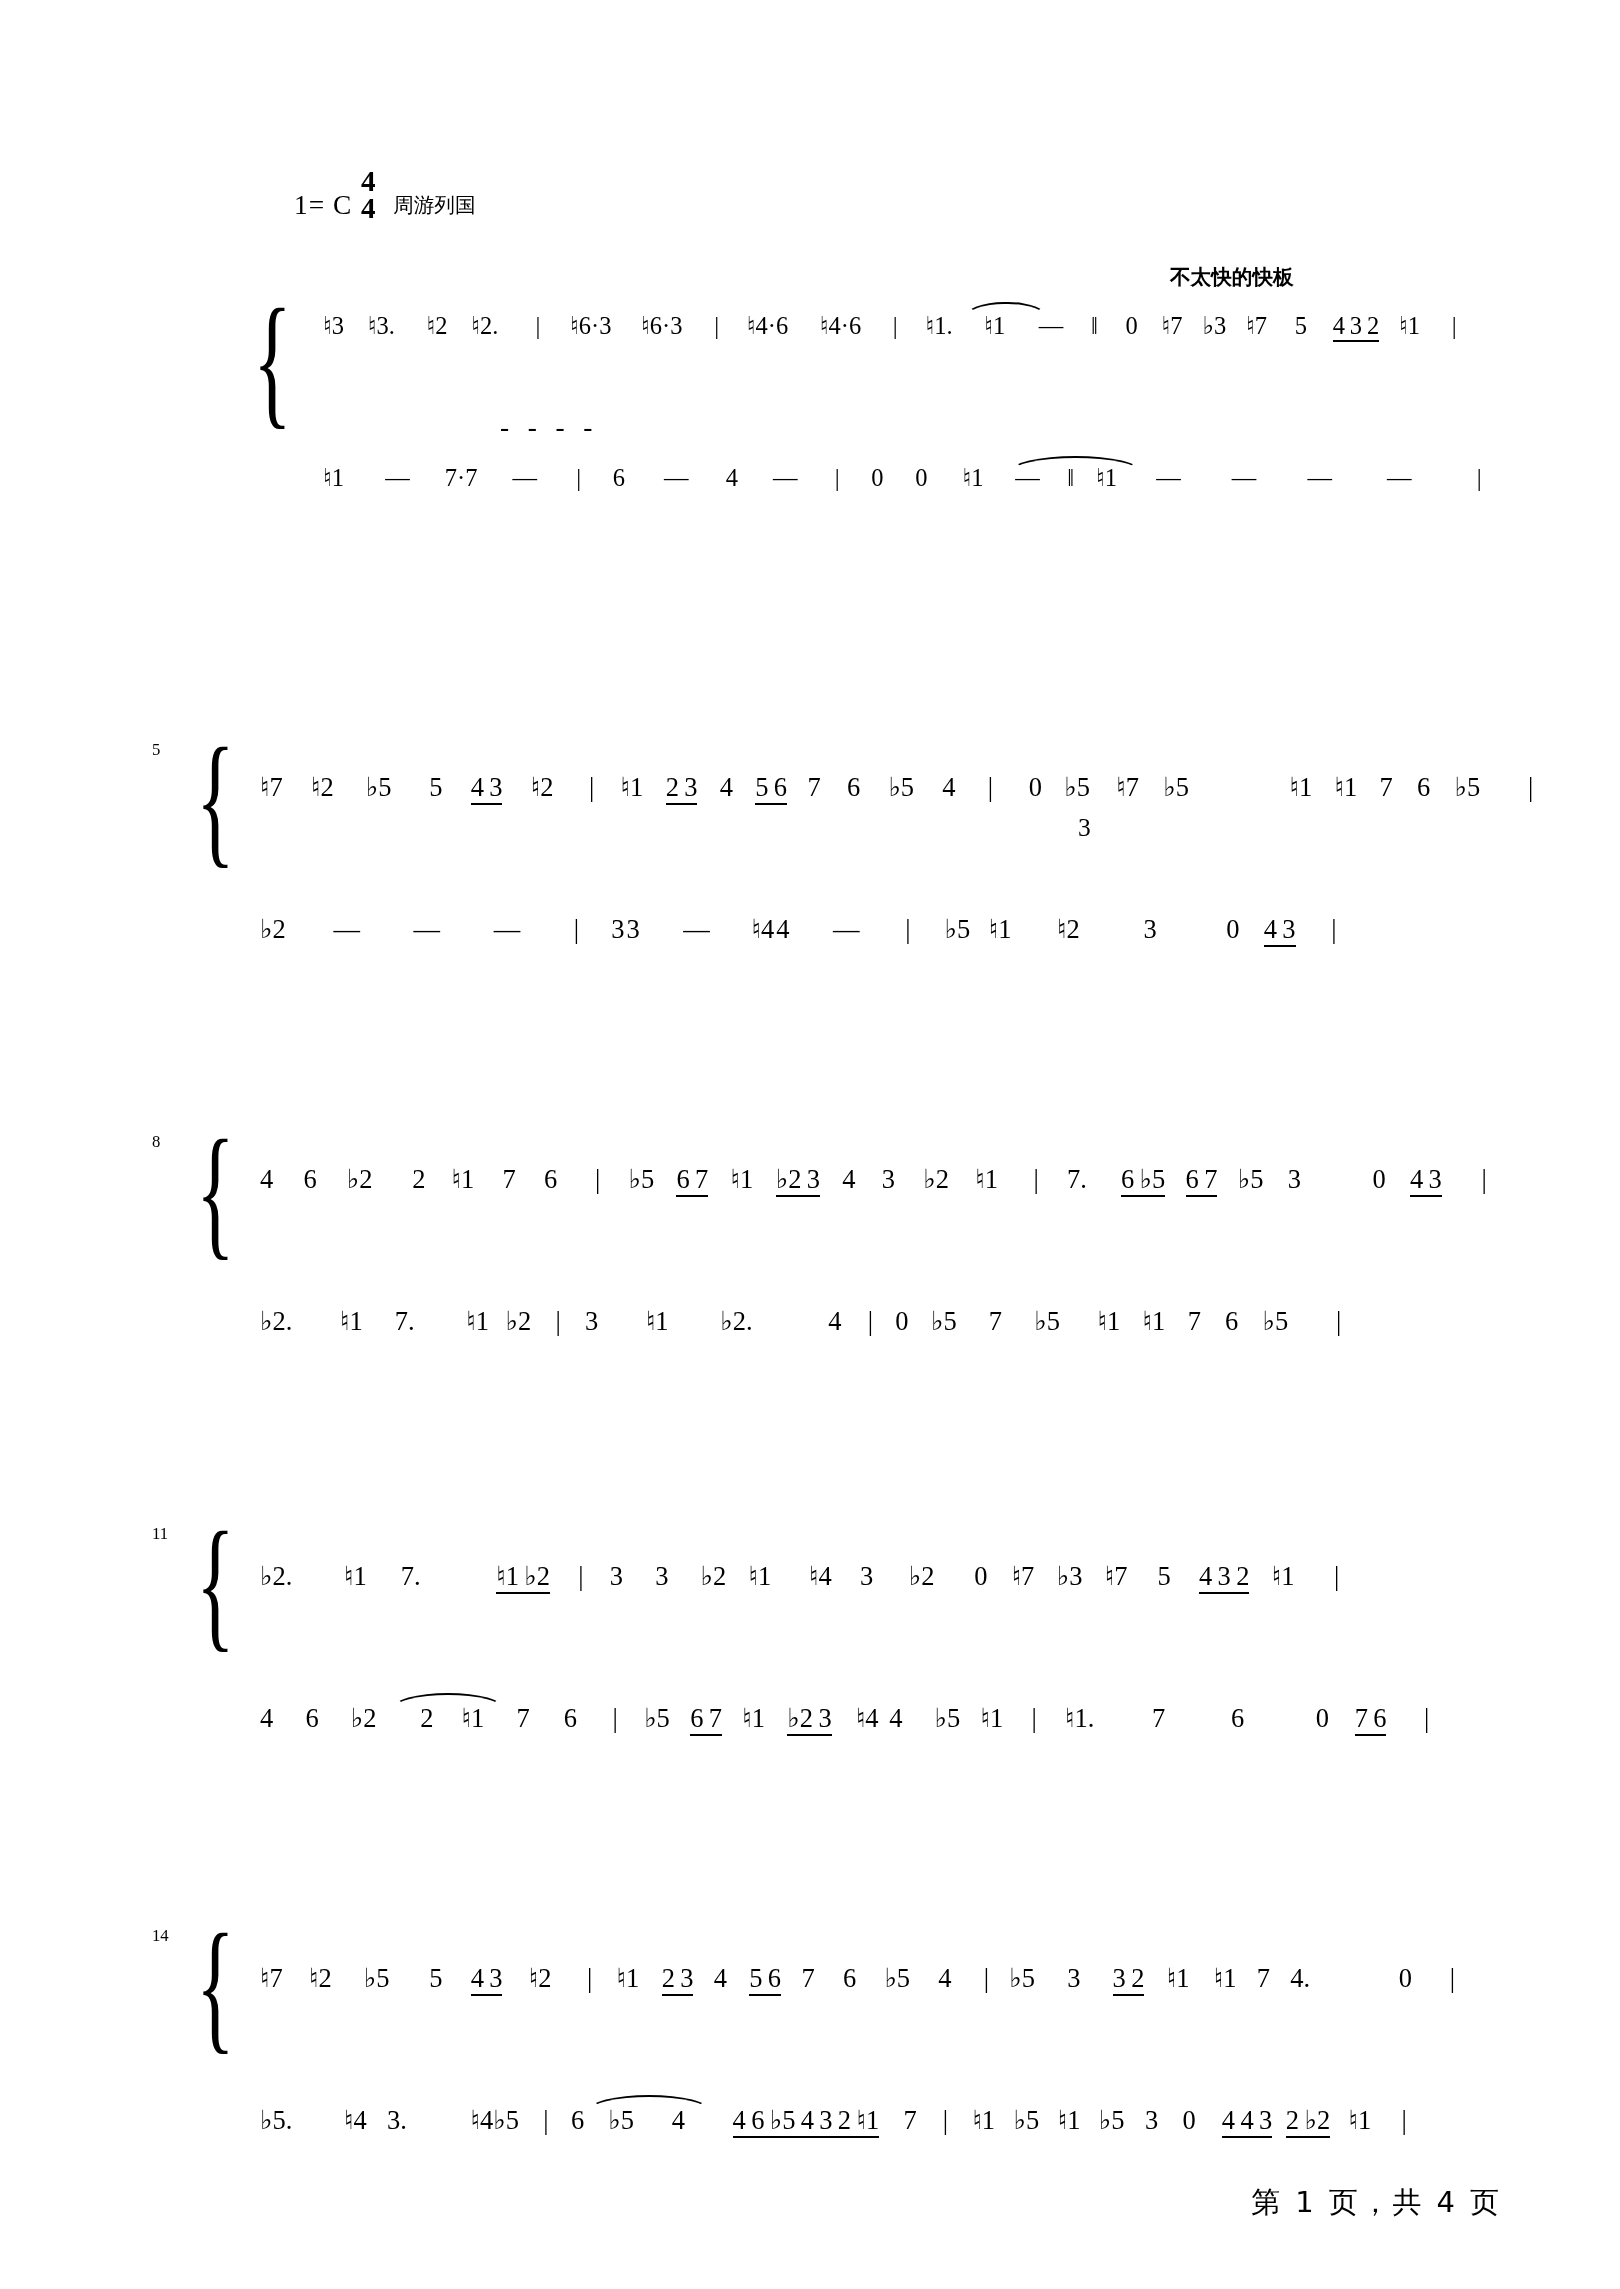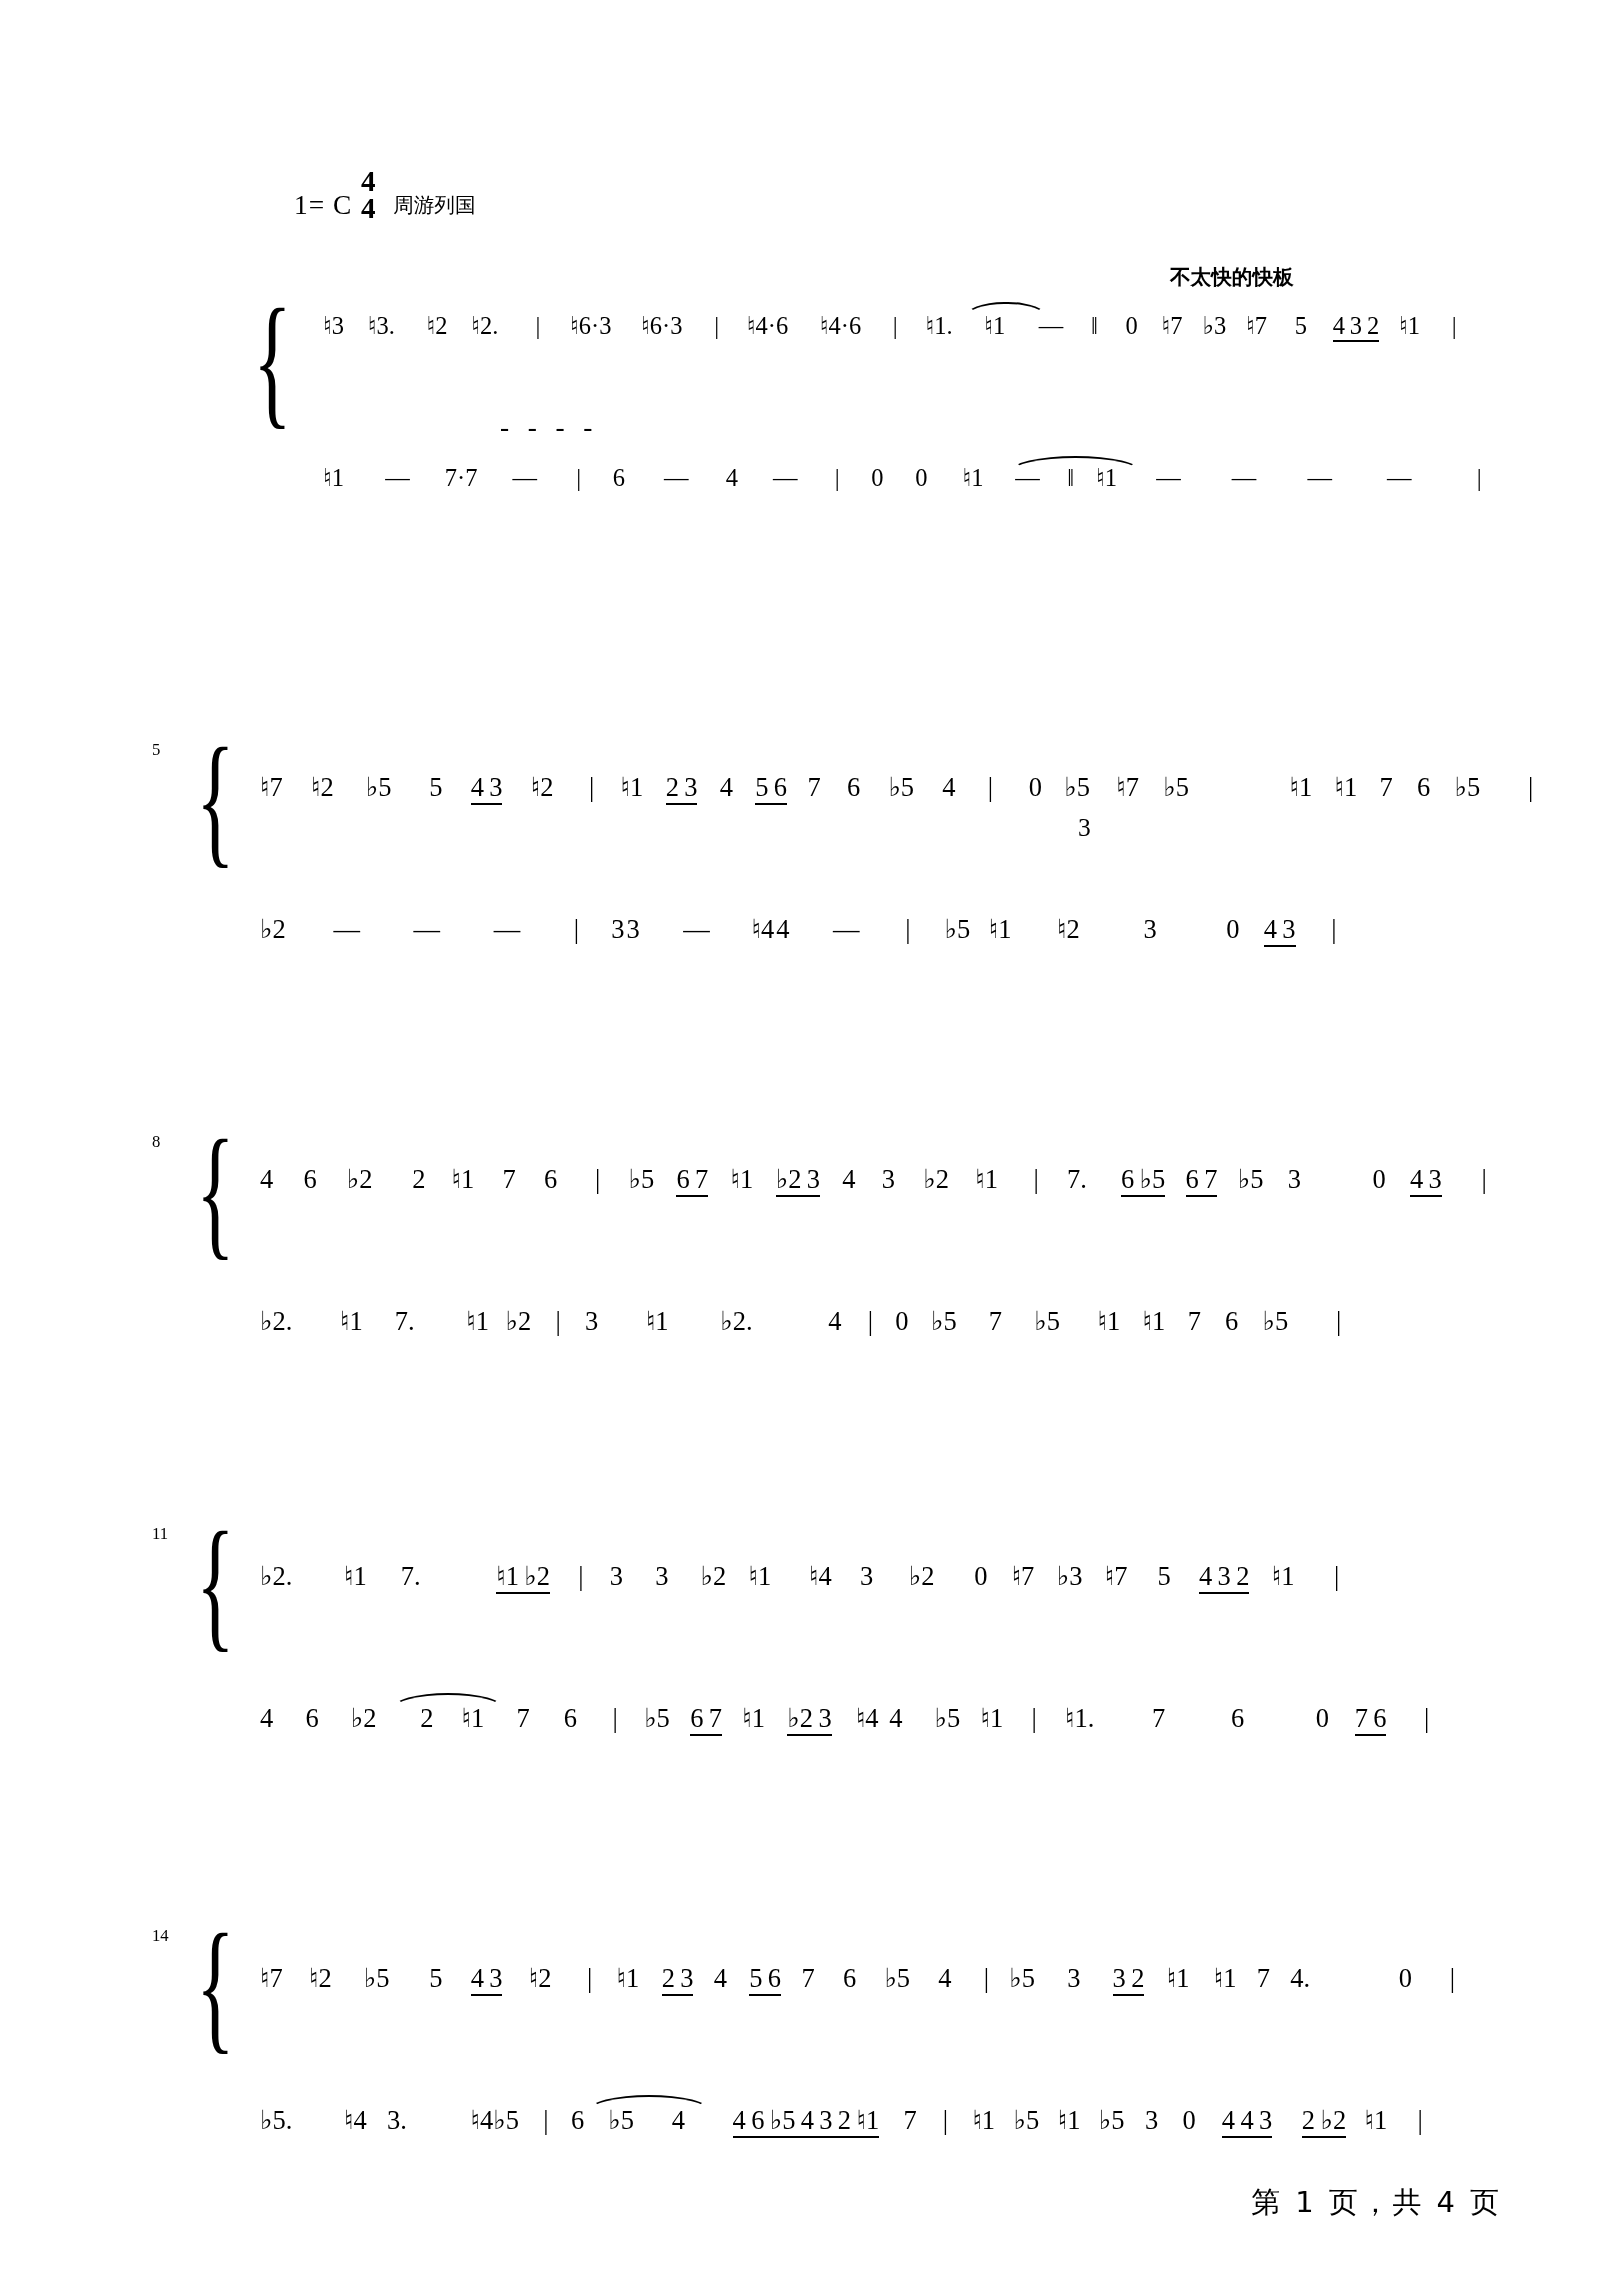--- a/index.html
+++ b/index.html
@@ -407,21 +407,21 @@
       <span style="margin-left:41px;" class="beam1">4 6 ♭5 4 3 2 ♮1</span>
       <span style="margin-left:17.6px;">7</span>
       <span style="margin-left:19.6px;">|</span>
       <span style="margin-left:17.6px;" class="tok">♮1</span>
       <span style="margin-left:11.8px;" class="tok">♭5</span>
       <span style="margin-left:11.8px;" class="tok">♮1</span>
       <span style="margin-left:11.8px;" class="tok">♭5</span>
       <span style="margin-left:13.7px;">3</span>
       <span style="margin-left:17.6px;">0</span>
       <span style="margin-left:19.6px;" class="beam1">4 4 3</span>
-      <span style="margin-left:23px;" class="beam1">2 ♭2</span>
+      <span style="margin-left:7px;" class="beam1">2 ♭2</span>
       <span style="margin-left:11.8px;" class="tok">♮1</span>
       <span style="margin-left:23.5px;">|</span>
     </div>
     <div class="slur" style="left:588px; top:184px; width:118px;"></div>
   </div>
 
   <div class="footer">第 1 页，共 4 页</div>
 </div>
 
 

